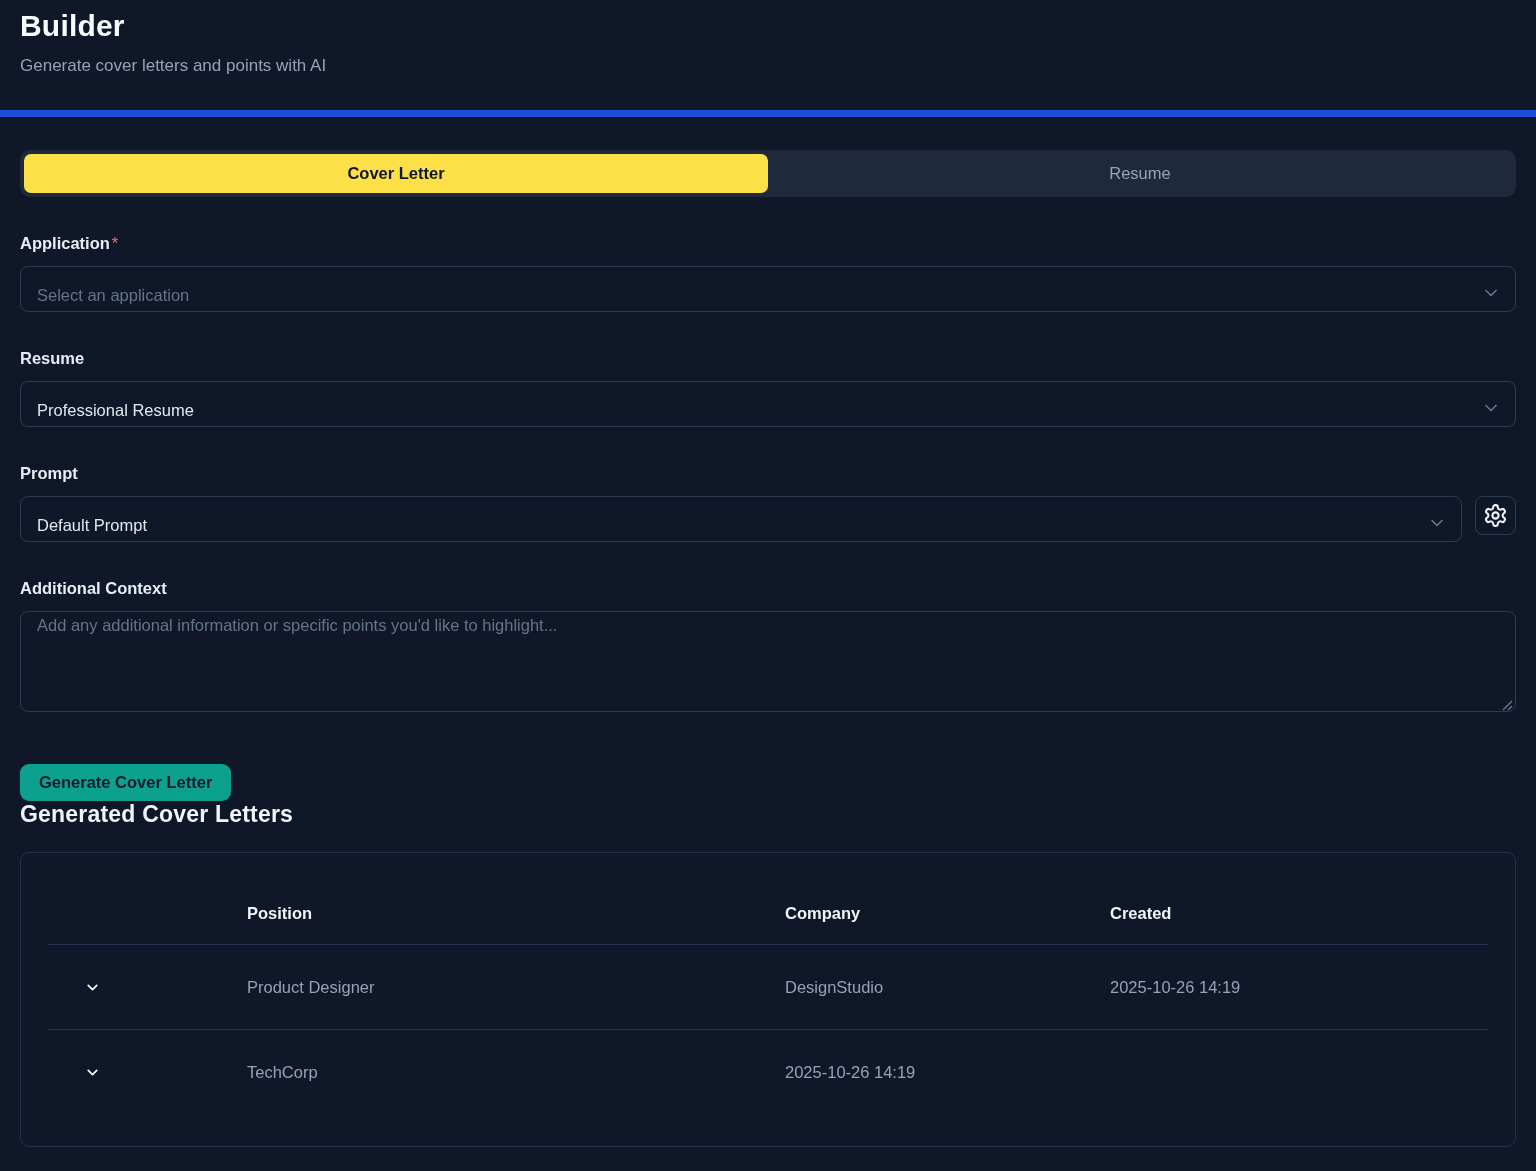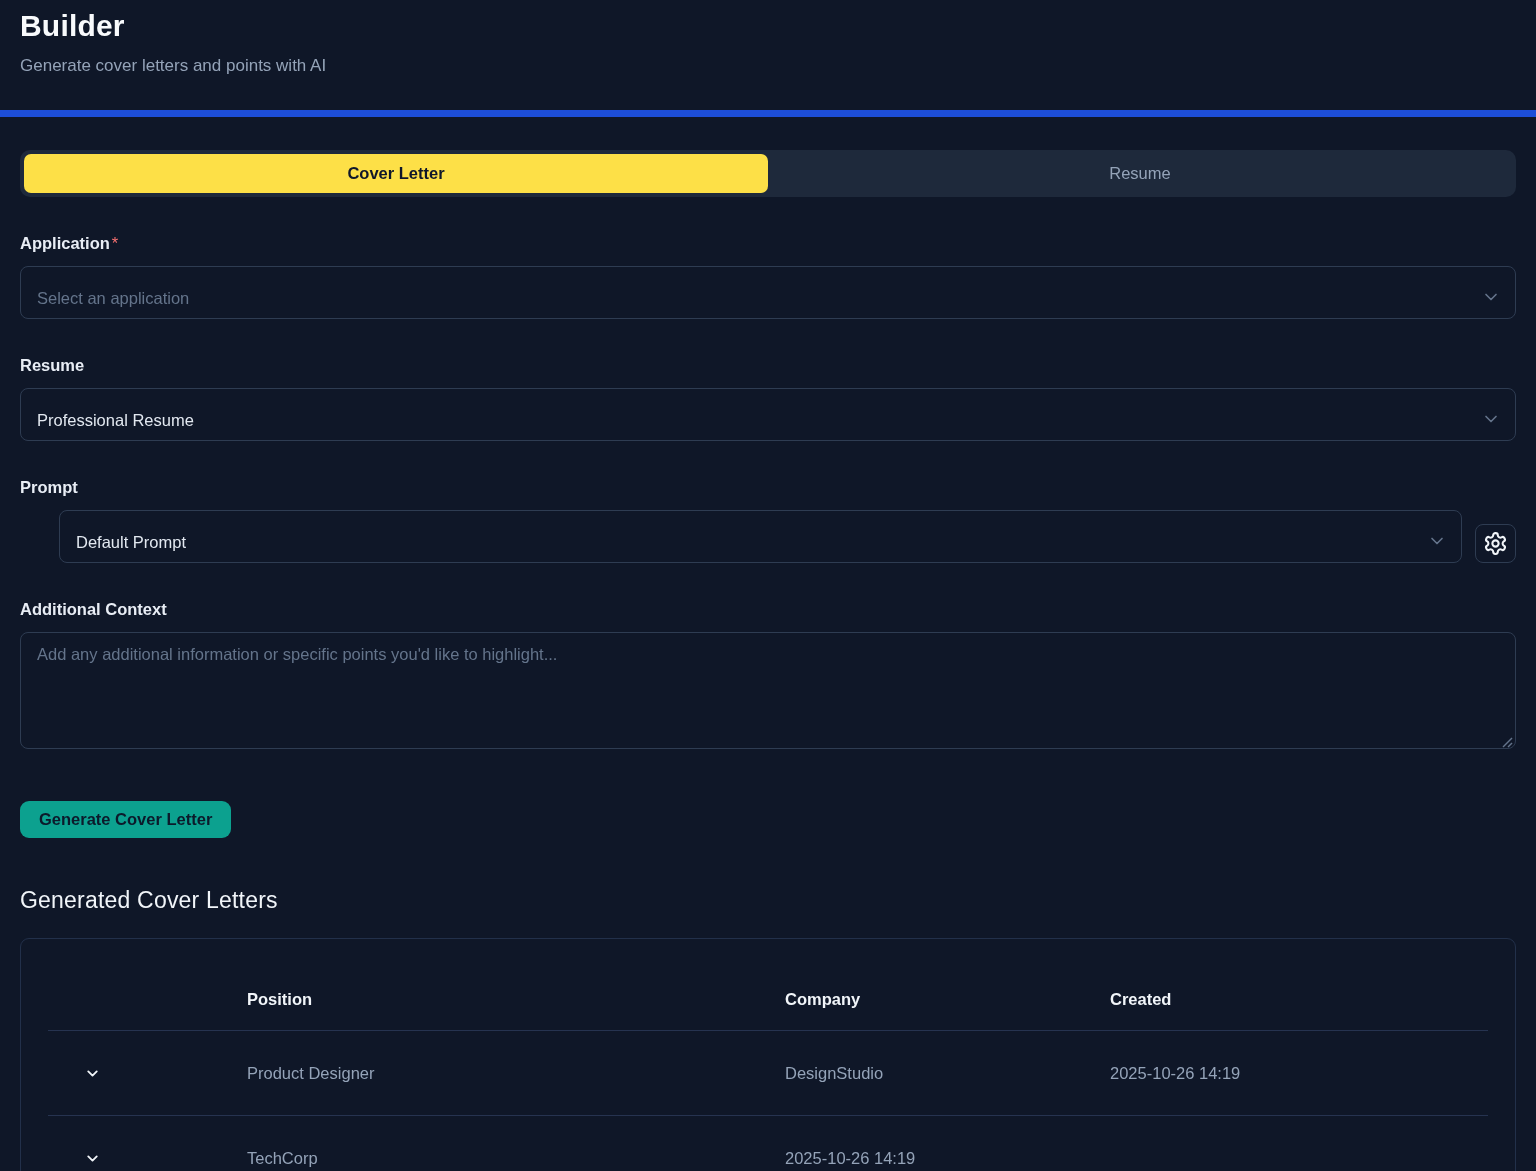--- a/index.html
+++ b/index.html
@@ -59,58 +59,58 @@
   .field { margin-top: 37px; }
   .field-label {
     font-size: 16.5px;
     font-weight: 600;
     color: #e8edf5;
     margin-bottom: 13px;
   }
   .required { color: #f87171; margin-left: 2px; font-weight: 400; }
 
   .select {
-    height: 53px;
+    height: 46px;
     border: 1px solid #2e3c52;
     border-radius: 8px;
     padding: 12px 14px 0 16px;
     display: flex;
     align-items: center;
     justify-content: space-between;
     background: transparent;
     cursor: pointer;
   }
   .select-text { font-size: 16.5px; }
   .placeholder { color: #64748b; }
   .value { color: #e2e8f0; }
   .chev { color: #64748b; flex: none; }
 
-  .prompt-row { display: flex; align-items: flex-end; gap: 13px; margin-left: 39px; }
+  .prompt-row { display: flex; align-items: flex-start; gap: 13px; }
   .prompt-row .select { flex: 1; }
   .icon-button {
     width: 41px;
     height: 39px;
     border: 1px solid #2e3c52;
     border-radius: 8px;
     background: transparent;
     display: flex;
     align-items: center;
     justify-content: center;
     color: #f1f5f9;
     cursor: pointer;
   }
 
   .textarea-wrap { position: relative; }
   textarea.context-input {
     width: 100%;
-    height: 117px;
+    height: 101px;
     background: transparent;
     border: 1px solid #2e3c52;
     border-radius: 8px;
-    padding: 12px 16px;
+    padding: 4px 16px;
     font-size: 16.5px;
     font-family: "Liberation Sans", "DejaVu Sans", sans-serif;
     color: #e2e8f0;
     resize: none;
     display: block;
   }
   textarea.context-input::placeholder { color: #64748b; }
   .resize-grip {
     position: absolute;
     right: 3px;
@@ -130,23 +130,22 @@
     font-size: 16.5px;
     font-weight: 600;
     font-family: "Liberation Sans", "DejaVu Sans", sans-serif;
     border: none;
     border-radius: 9px;
     cursor: pointer;
   }
 
   
   .section-heading {
-    margin-top: 49px;
     font-size: 23px;
-    font-weight: 400;
+    font-weight: 700;
     color: #f1f5f9;
     letter-spacing: 0.2px;
   }
   .card {
     margin-top: 24px;
     border: 1px solid #22304a;
     border-radius: 9px;
     padding-bottom: 32px;
   }
   .trow {

